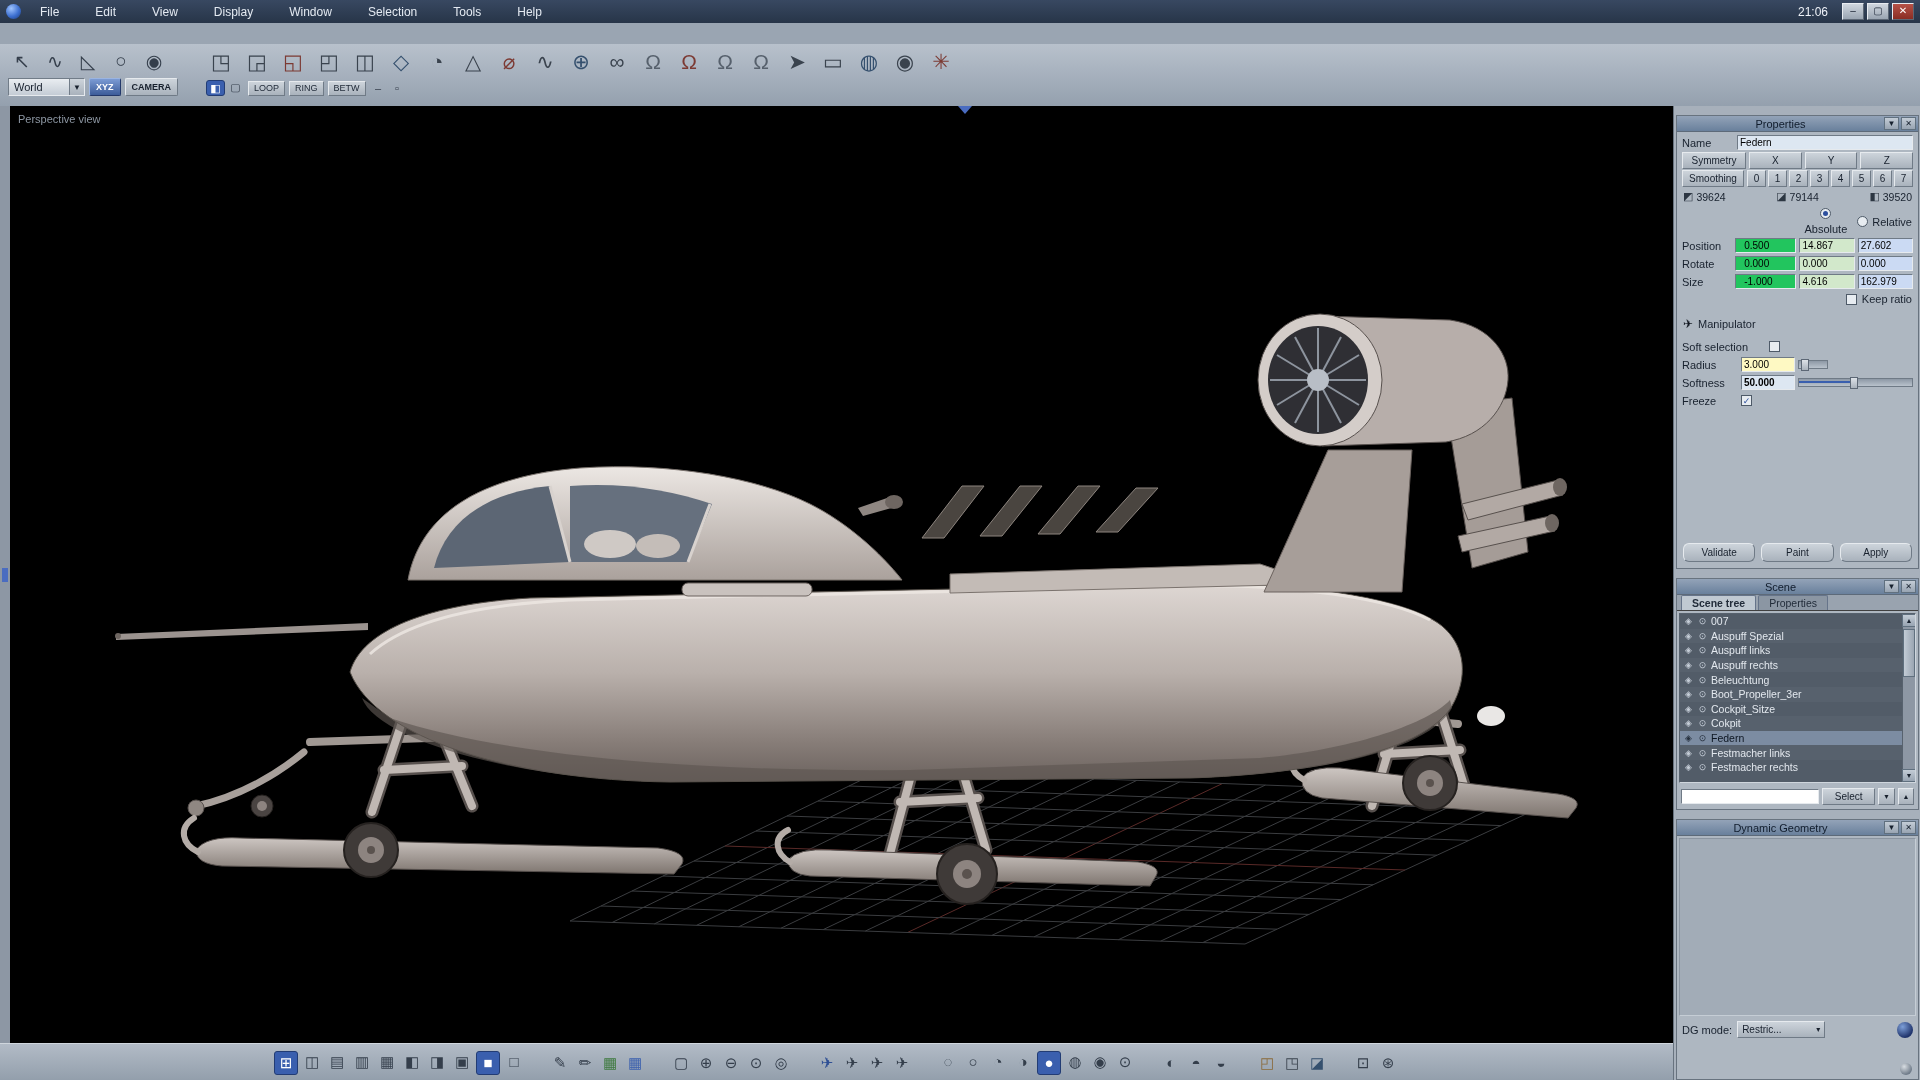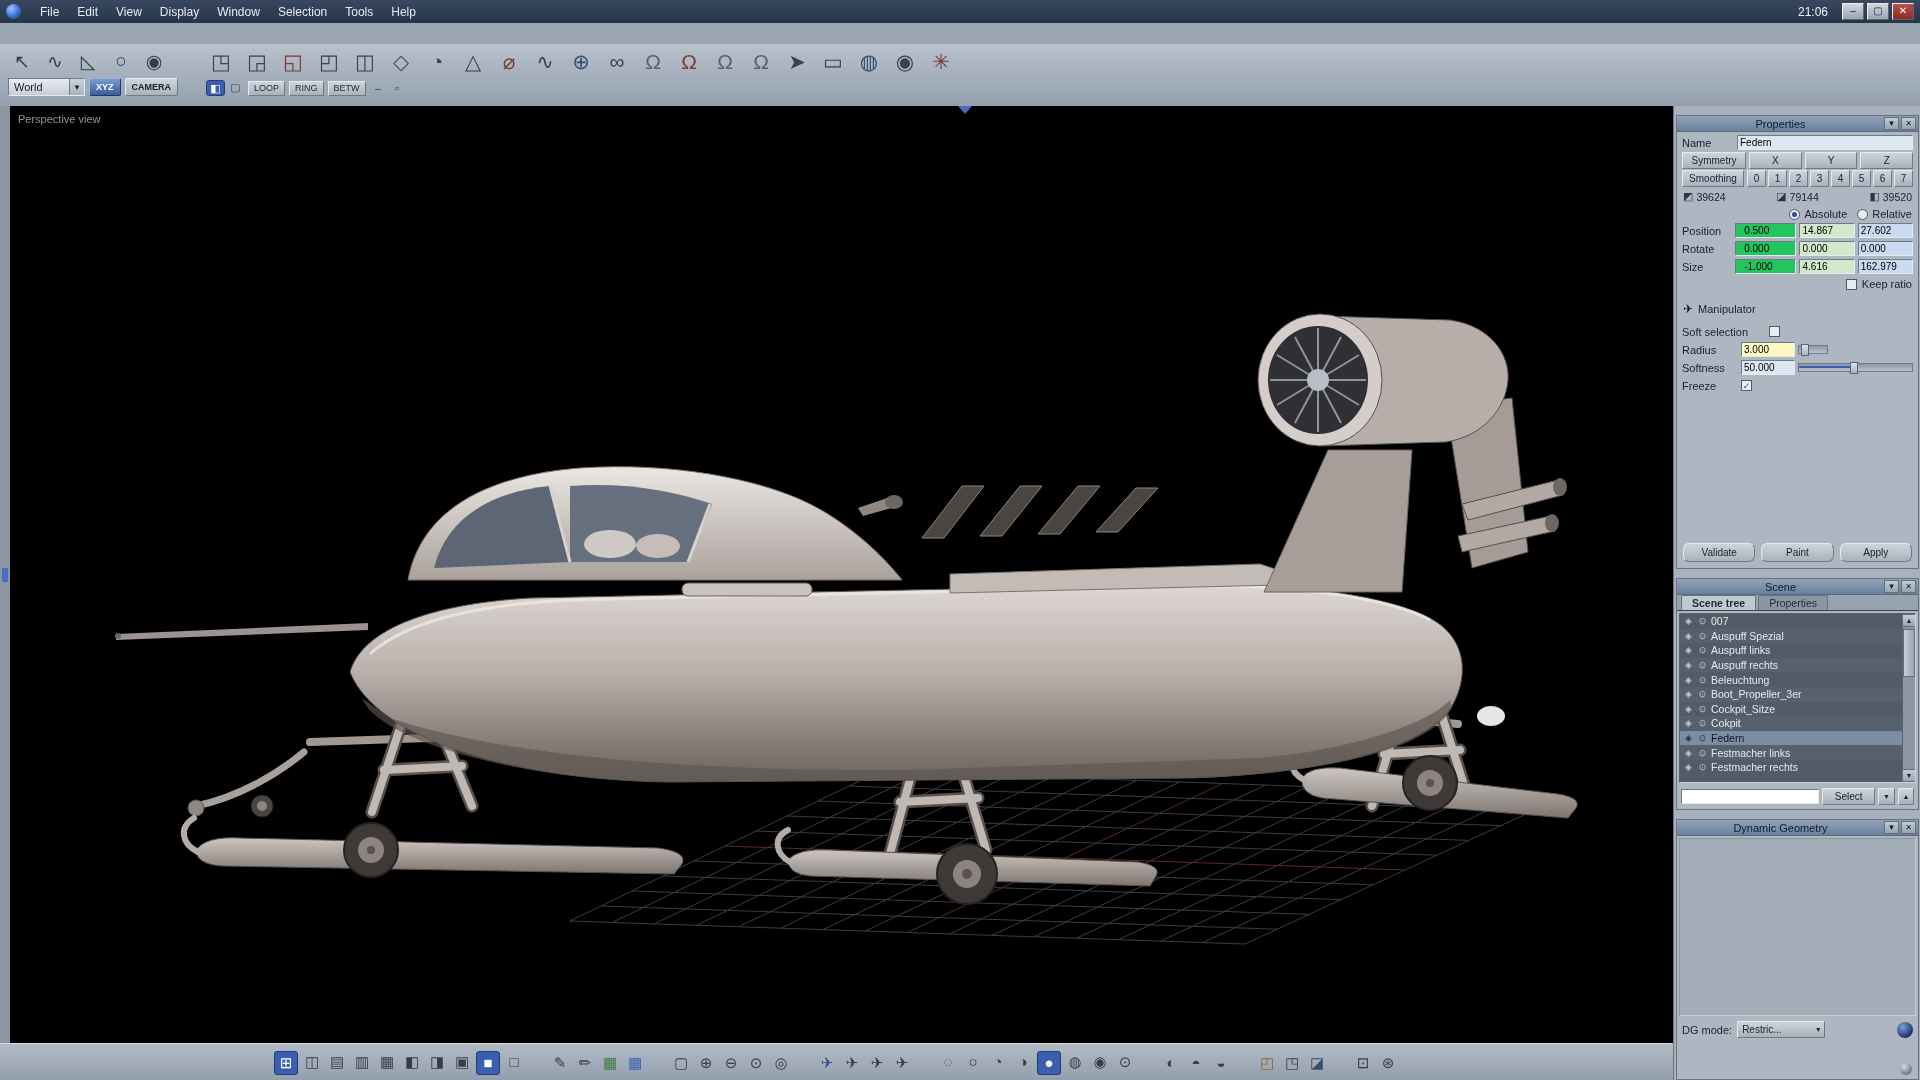--- a/index.html
+++ b/index.html
@@ -5,21 +5,21 @@
   html,body{margin:0;padding:0;background:#000;}
   .app{position:relative;width:1920px;height:1080px;overflow:hidden;
        font-family:"Liberation Sans",sans-serif;color:#18212e;
        background:#9aa5b2;-webkit-font-smoothing:antialiased;}
 
   
   .titlebar{position:absolute;top:0;left:0;right:0;height:23px;background:linear-gradient(#384861,#273548);
             display:flex;align-items:center;padding:0 6px;color:#e4eaf2;font-size:12px;}
   .app-logo{width:15px;height:15px;border-radius:50%;margin-right:10px;
             background:radial-gradient(circle at 35% 30%,#9fc4ff,#3c6fd0 55%,#1c3a78);}
-  .menus{display:flex;gap:0;align-items:center;}
+  .menus{display:flex;gap:18px;align-items:center;}
   .menus .menu-item{padding:2px 9px;cursor:default;border-radius:2px;}
   .titlebar .spacer{flex:1;}
   .clock{font-size:12px;margin-right:14px;color:#eef2f8;}
   .winbtns{display:flex;gap:3px;}
   .winbtns .wbtn{width:20px;height:15px;font-size:10px;line-height:14px;text-align:center;color:#1b2434;
       background:linear-gradient(#cfd6de,#9aa5b2);border:1px solid;border-color:#e8ecf1 #5c6775 #5c6775 #e8ecf1;}
   .winbtns .wbtn:last-child{background:linear-gradient(#b65247,#8a2d24);color:#fff;}
 
   
   .tabbar{position:absolute;top:23px;left:0;right:0;height:21px;background:#8290a0;
@@ -440,21 +440,21 @@
             <span class="cicon">◪</span>
             <span>79144</span>
           </span>
         <span class="count-group">
             <span class="cicon">◧</span>
             <span>39520</span>
           </span>
       </div>
 
       <div class="radio-row">
-        <span style="display:flex;align-items:center;gap:4px;">
+        <span style="display:flex;align-items:center;gap:4px;flex-direction:column;">
           <span class="radio checked"></span>
           <span>Absolute</span>
         </span>
         <span style="display:flex;align-items:center;gap:4px;">
           <span class="radio"></span>
           <span>Relative</span>
         </span>
       </div>
 
       <div class="prow">
@@ -492,21 +492,21 @@
       </div>
       <div class="prow">
         <span style="width:56px;">Radius</span>
         <input class="field" style="width: 48px; background: #fef9c3;" value="3.000">
         <span class="slider" style="width:28px;">
             <span class="thumb" style="left:2px;"></span>
           </span>
       </div>
       <div class="prow">
         <span style="width:56px;">Softness</span>
-        <input class="field" style="width: 48px; background: rgb(221, 231, 242);" value="50.000">
+        <input class="field" style="width: 48px; background: rgb(221, 231, 242); font-weight: bold;" value="50.000">
         <span class="slider" style="flex:1;">
             <span class="fill" style="width:45%;"></span>
             <span class="thumb" style="left:45%;"></span>
           </span>
       </div>
       <div class="prow">
         <span style="width:56px;">Freeze</span>
         <span class="chk">✓</span>
       </div>
 

